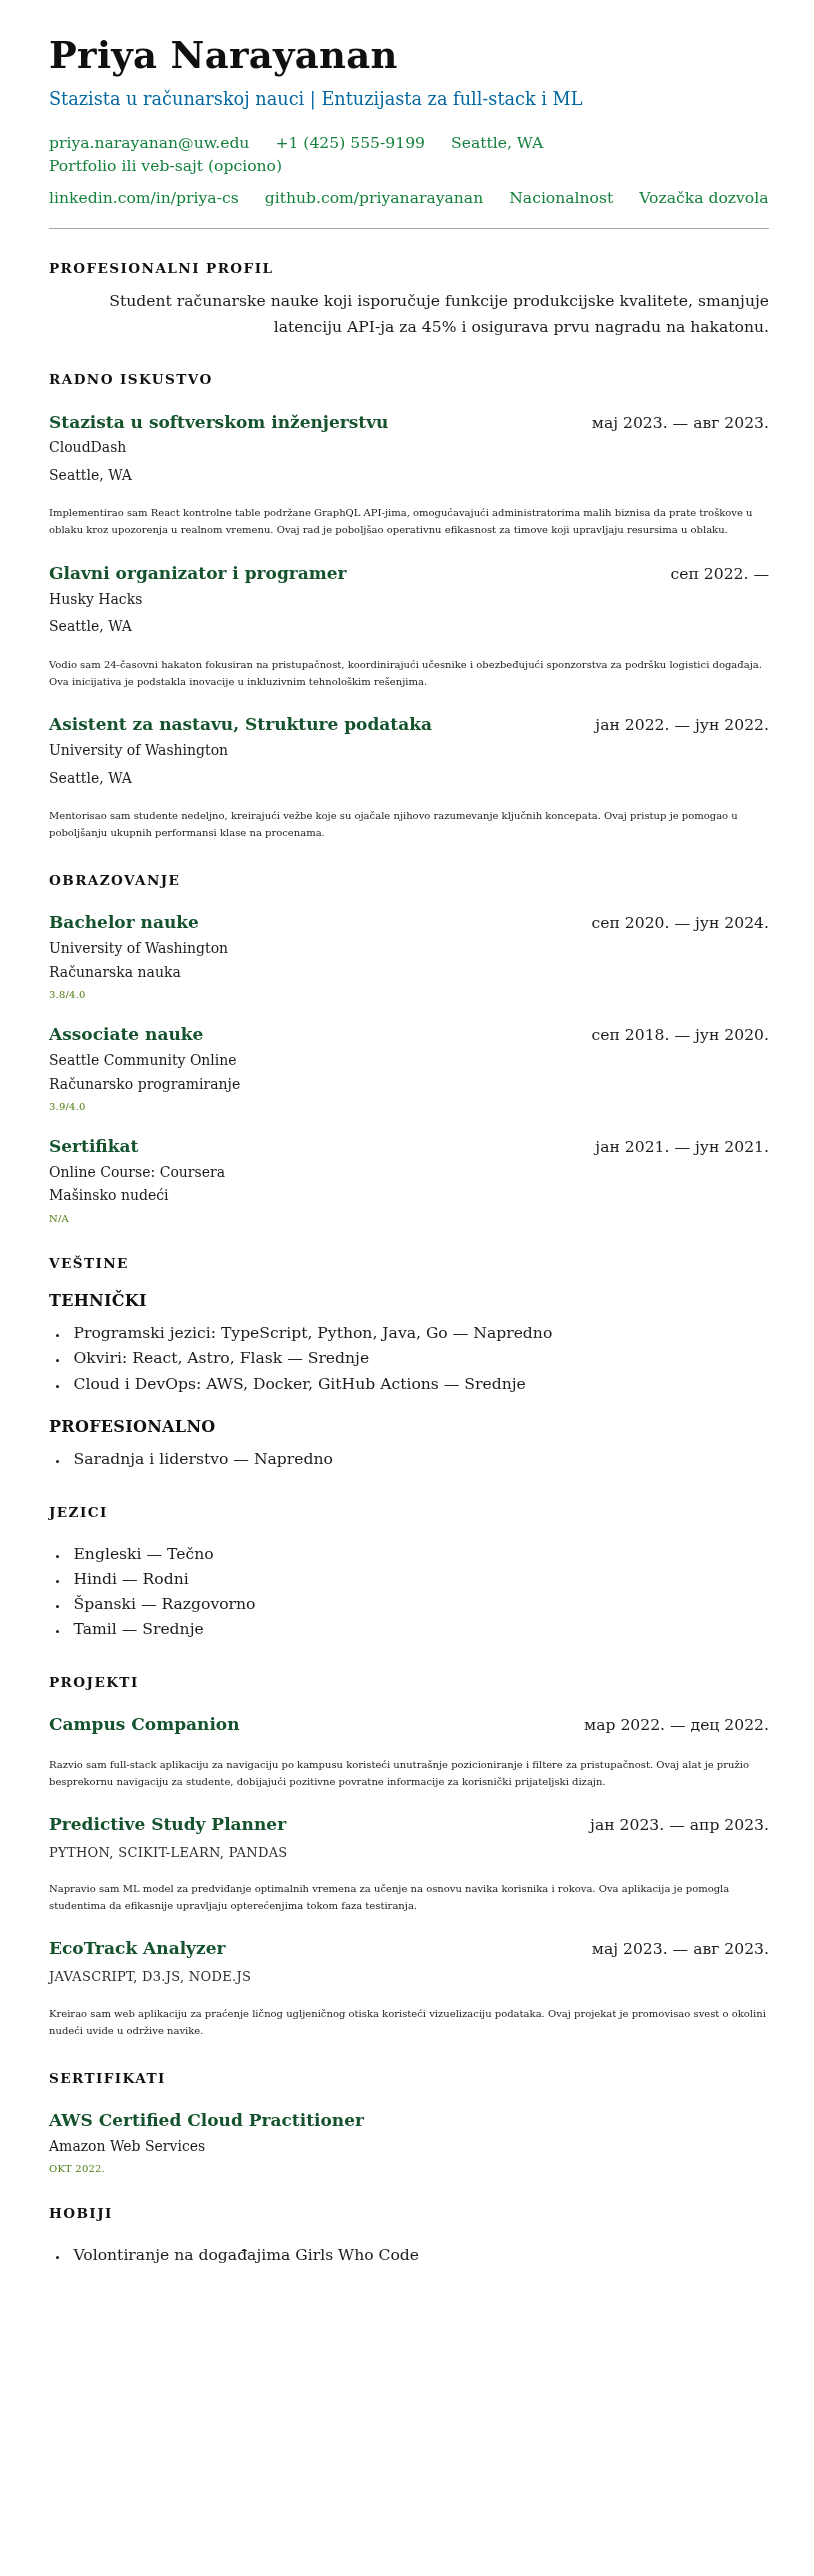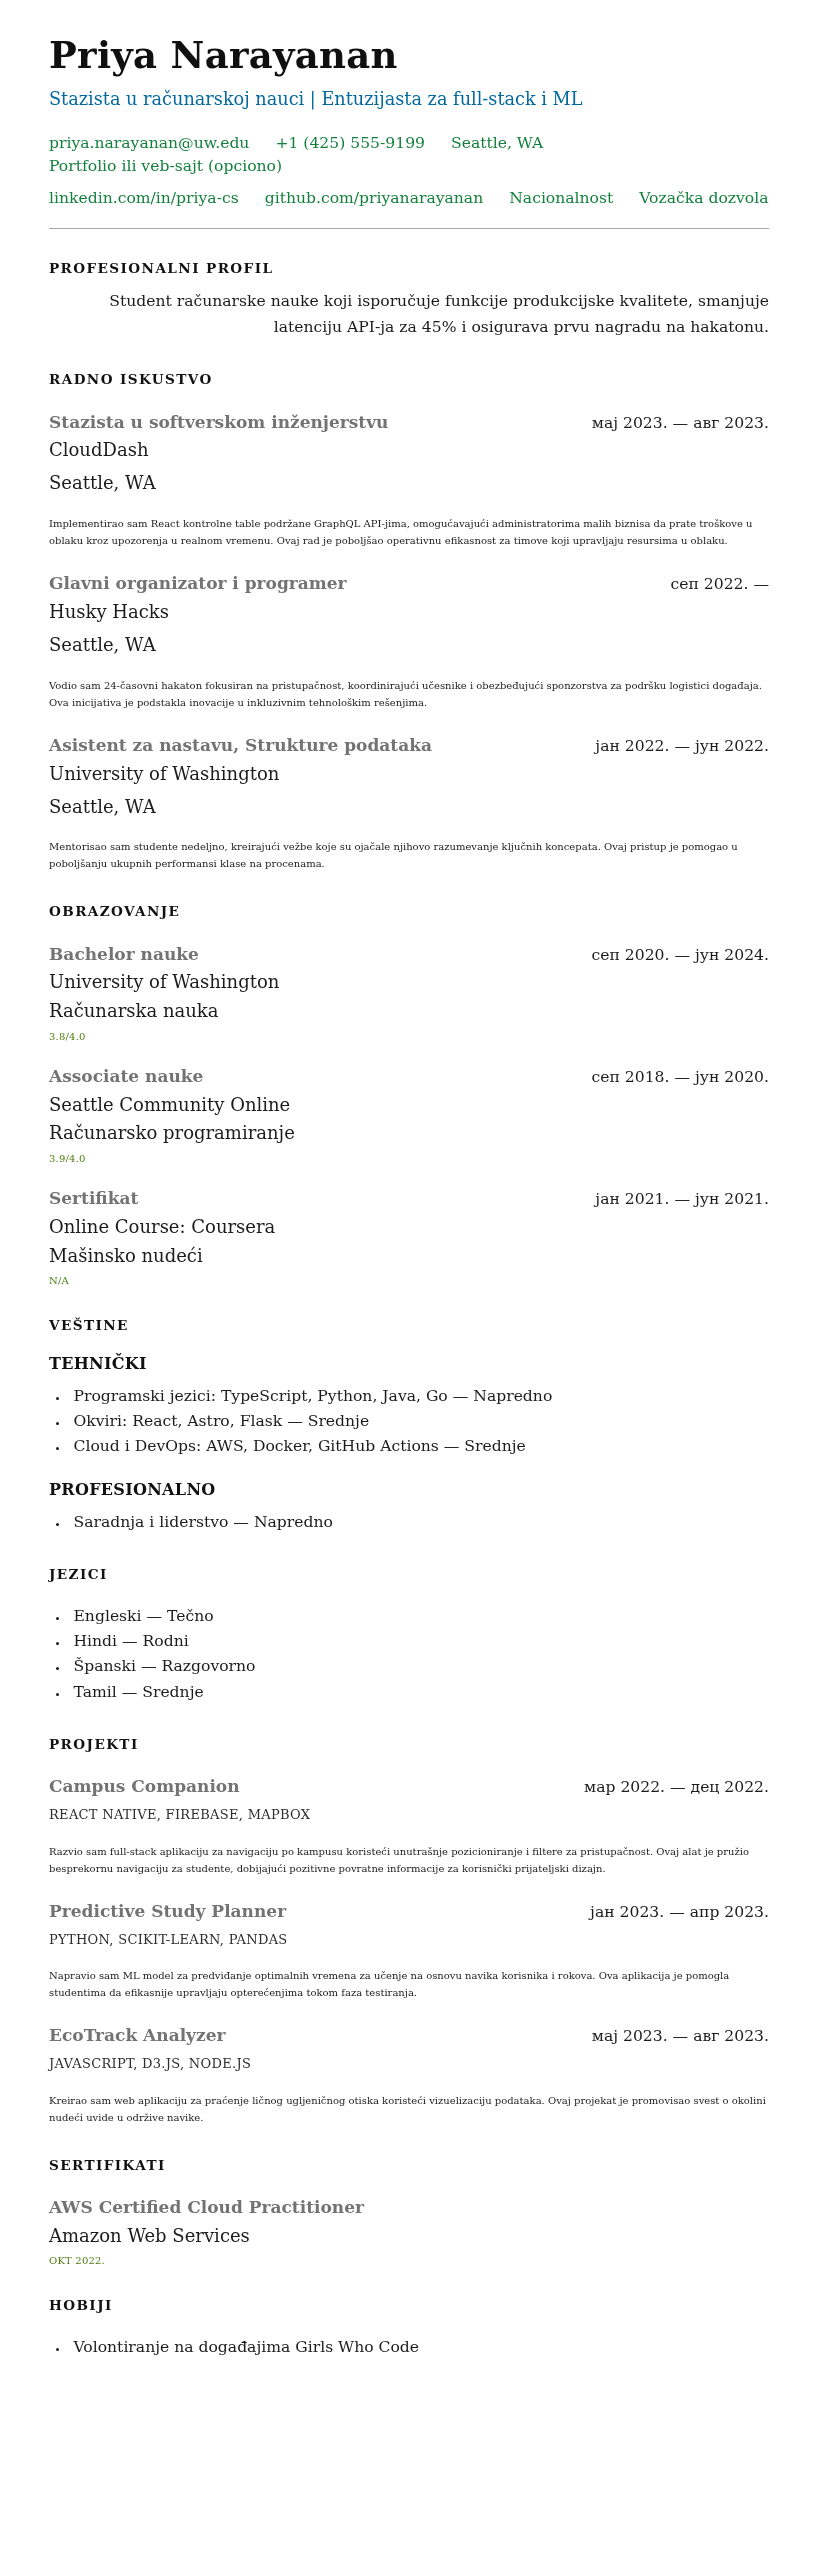--- a/index.html
+++ b/index.html
@@ -72,31 +72,31 @@
   
   .entry { margin-top: 24.4px; }
   .entry-head {
     display: flex;
     justify-content: space-between;
     align-items: baseline;
   }
   .entry-title {
     font-size: 17px;
     font-weight: 700;
-    color: #737373;
+    color: #14532d;
     line-height: 1.25;
   }
   .entry-dates {
     font-size: 15.6px;
     color: #1c1c1c;
     white-space: nowrap;
     text-align: right;
   }
   .entry-sub {
-    font-size: 18px;
+    font-size: 14px;
     color: #1c1c1c;
     margin-top: 5.4px;
     line-height: 1.3;
   }
   .entry-sub.loc { margin-top: 9.5px; }
   .entry-meta {
     font-size: 10px;
     color: #4d7c0f;
     margin-top: 8.1px;
     letter-spacing: 0.2px;
@@ -261,21 +261,20 @@
   </section>
 
   <section>
     <h2 class="section-heading">PROJEKTI</h2>
 
     <div class="entry">
       <div class="entry-head">
         <span class="entry-title">Campus Companion</span>
         <span class="entry-dates">мар 2022. — дец 2022.</span>
       </div>
-      <div class="proj-stack">REACT NATIVE, FIREBASE, MAPBOX</div>
       <p class="entry-desc">Razvio sam full-stack aplikaciju za navigaciju po kampusu koristeći unutrašnje pozicioniranje i filtere za pristupačnost. Ovaj alat je pružio besprekornu navigaciju za studente, dobijajući pozitivne povratne informacije za korisnički prijateljski dizajn.</p>
     </div>
 
     <div class="entry">
       <div class="entry-head">
         <span class="entry-title">Predictive Study Planner</span>
         <span class="entry-dates">јан 2023. — апр 2023.</span>
       </div>
       <div class="proj-stack">PYTHON, SCIKIT-LEARN, PANDAS</div>
       <p class="entry-desc">Napravio sam ML model za predviđanje optimalnih vremena za učenje na osnovu navika korisnika i rokova. Ova aplikacija je pomogla studentima da efikasnije upravljaju opterećenjima tokom faza testiranja.</p>

